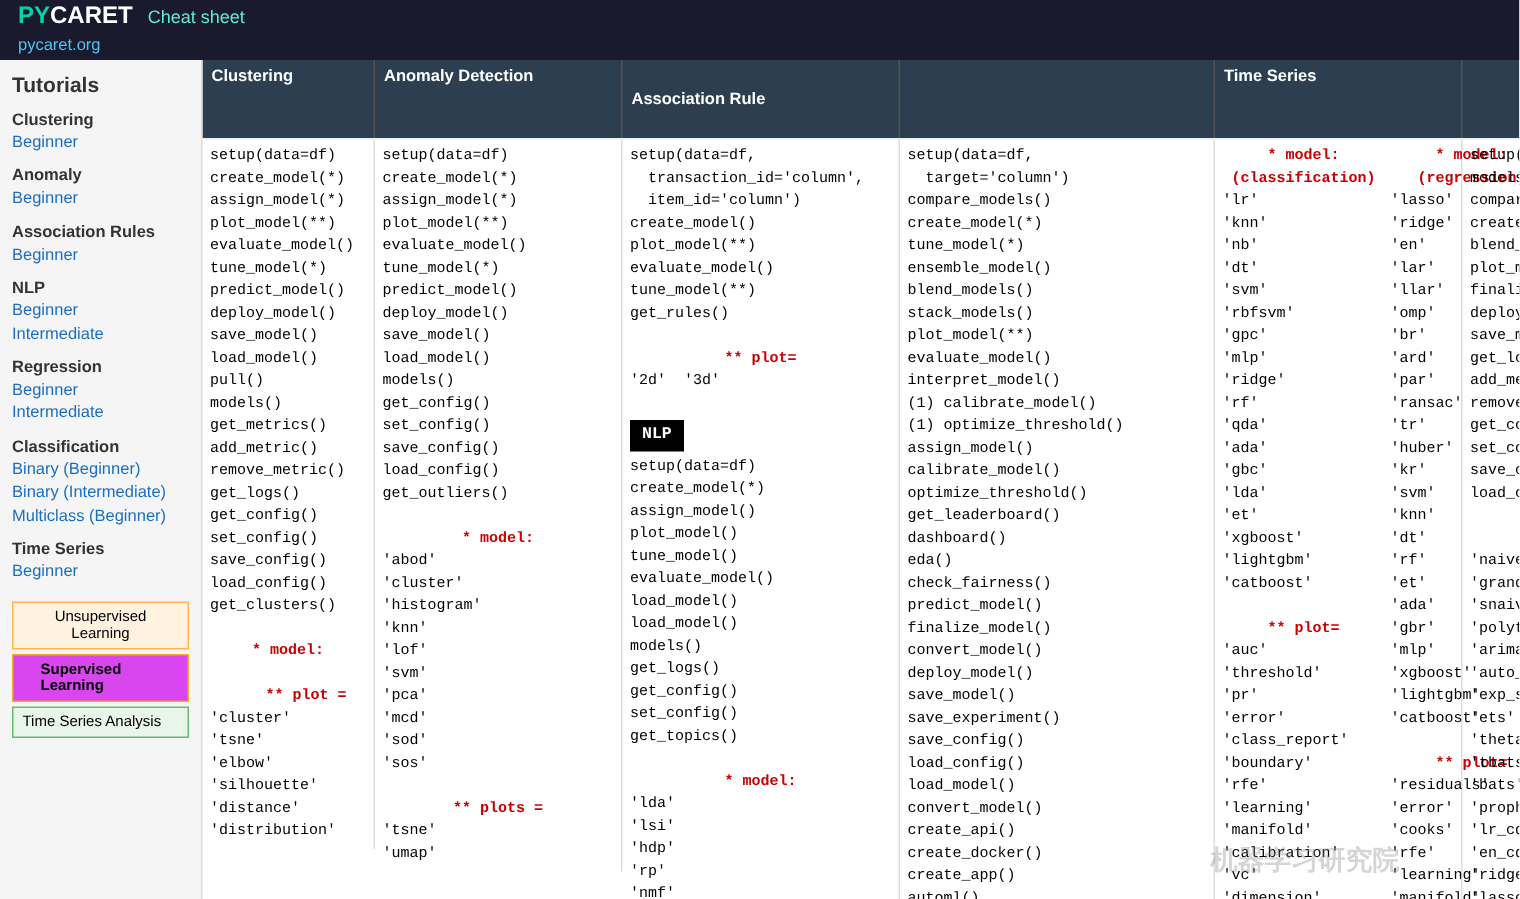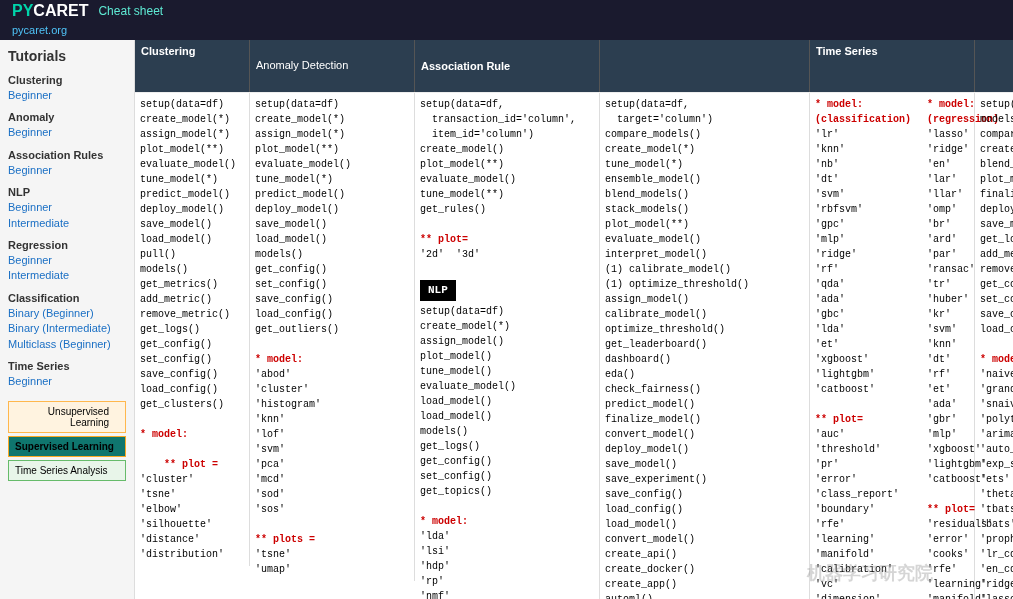--- a/index.html
+++ b/index.html
@@ -15,28 +15,28 @@
     .main { display: flex; }
     
     
     .sidebar { width: 135px; min-width: 135px; background: #f5f5f5; padding: 8px; border-right: 1px solid #ddd; }
     .sidebar-title { font-size: 14px; font-weight: bold; margin-bottom: 10px; color: #333; }
     .sidebar-section { margin-bottom: 8px; }
     .sidebar-section-title { font-weight: bold; font-size: 11px; color: #333; margin-bottom: 2px; }
     .sidebar-link { color: #1a6fc4; font-size: 11px; display: block; cursor: pointer; line-height: 1.4; }
     
     .sidebar-buttons { margin-top: 10px; }
-    .btn-unsupervised { background: #fff3e0; border: 1px solid #ffb74d; padding: 4px 16px; margin-bottom: 3px; font-size: 10px; width: 100%; text-align: right; cursor: pointer; }
-    .btn-supervised { background: #0f766e; border: 1px solid #f9a825; padding: 4px 6px; margin-bottom: 3px; font-size: 10px; width: 100%; text-align: left; cursor: pointer; font-weight: bold; }
+    .btn-unsupervised { background: #fff3e0; border: 1px solid #ffb74d; padding: 4px 16px; margin-bottom: 3px; font-size: 10px; width: 100%; text-align: center; cursor: pointer; }
+    .btn-supervised { background: #d946ef; border: 1px solid #f9a825; padding: 4px 18px; margin-bottom: 3px; font-size: 10px; width: 100%; text-align: left; cursor: pointer; font-weight: bold; }
     .btn-timeseries { background: #e8f5e9; border: 1px solid #66bb6a; padding: 4px 6px; margin-bottom: 3px; font-size: 10px; width: 100%; text-align: left; cursor: pointer; }
     
     
     .content { flex: 1; overflow: hidden; }
     .col-header { color: white; font-weight: bold; font-size: 11px; padding: 5px 6px; border-right: 1px solid #555; }
-    .red { color: #cc0000; }
+    .red { color: #cc0000; text-align: center; }
     .bold { font-weight: bold; }
   </style>
 </head>
 <body>
 
 <div class="header">
   <span>
     <span style="color:#00d4aa; font-weight:bold; font-size:16px;">PY</span><span style="color:white; font-weight:bold; font-size:16px;">CARET</span>
   </span>
   <span style="color:#5eead4; font-size:12px;">Cheat sheet</span>
@@ -87,21 +87,21 @@
       <button class="btn-unsupervised">Unsupervised Learning</button>
       <button class="btn-supervised">Supervised Learning</button>
       <button class="btn-timeseries">Time Series Analysis</button>
     </div>
   </div>
 
   <div class="content">
 
     <div style="display:grid; grid-template-columns:115px 165px 185px 210px 165px 170px; background:#2c3e50;">
       <div class="col-header" style="color:white;font-weight:bold;font-size:11px;padding:5px 6px;border-right:1px solid #555;">Clustering</div>
-      <div class="col-header" style="color:white;font-weight:normal;font-size:11px;padding:19px 6px;border-right:1px solid #555;">Anomaly Detection</div>
+      <div class="col-header" style="color:white;font-weight:bold;font-size:11px;padding:5px 6px;border-right:1px solid #555;">Anomaly Detection</div>
       <div class="col-header" style="color:white;font-weight:bold;font-size:11px;padding:20px 6px;border-right:1px solid #555;">Association Rule</div>
       <div class="col-header" style="color:white;font-weight:bold;font-size:11px;padding:5px 6px;border-right:1px solid #555;"></div>
       <div class="col-header" style="color:white;font-weight:bold;font-size:11px;padding:5px 6px;">Time Series</div>
     </div>
 
     <div style="display:grid; grid-template-columns:115px 165px 185px 210px 165px 170px; align-items:start; border-top:1px solid #eee;">
 
       <div style="padding:4px 5px; border-right:1px solid #ddd; font-family:'Courier New',monospace; font-size:10px; line-height:1.5;">
         <div>setup(data=df)<br>create_model(*)<br>assign_model(*)<br>plot_model(**)<br>evaluate_model()<br>tune_model(*)<br>predict_model()<br>deploy_model()<br>save_model()<br>load_model()<br>pull()<br>models()<br>get_metrics()<br>add_metric()<br>remove_metric()<br>get_logs()<br>get_config()<br>set_config()<br>save_config()<br>load_config()<br>get_clusters()</div>
         <br>

